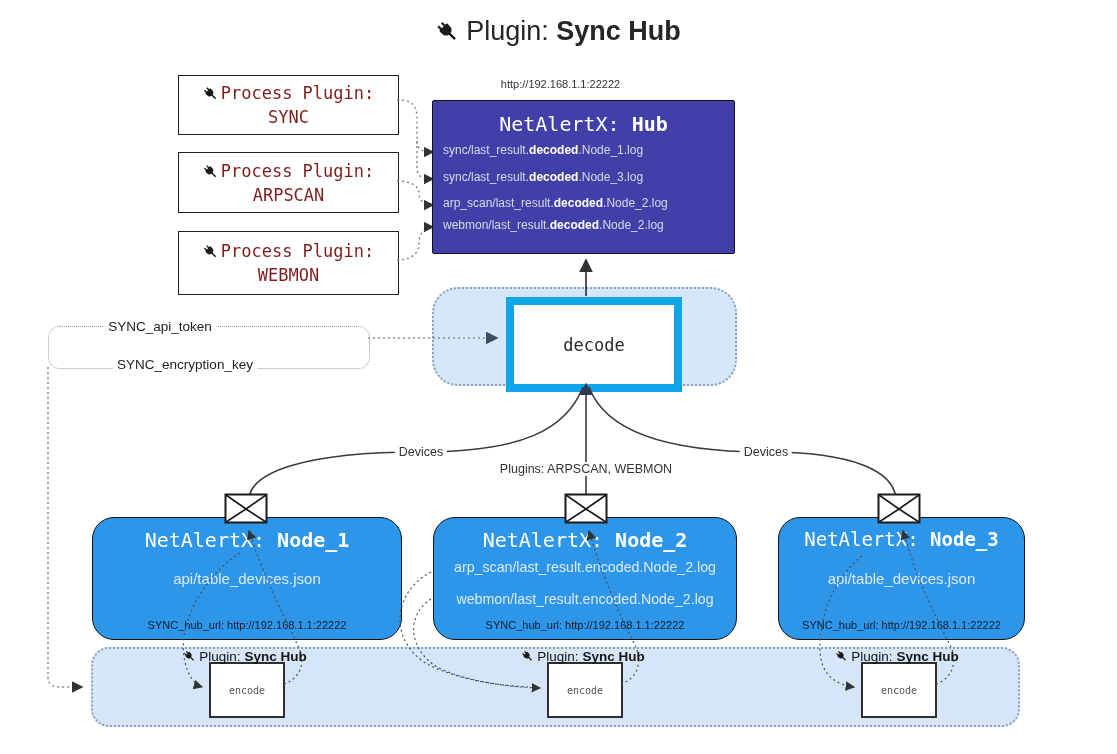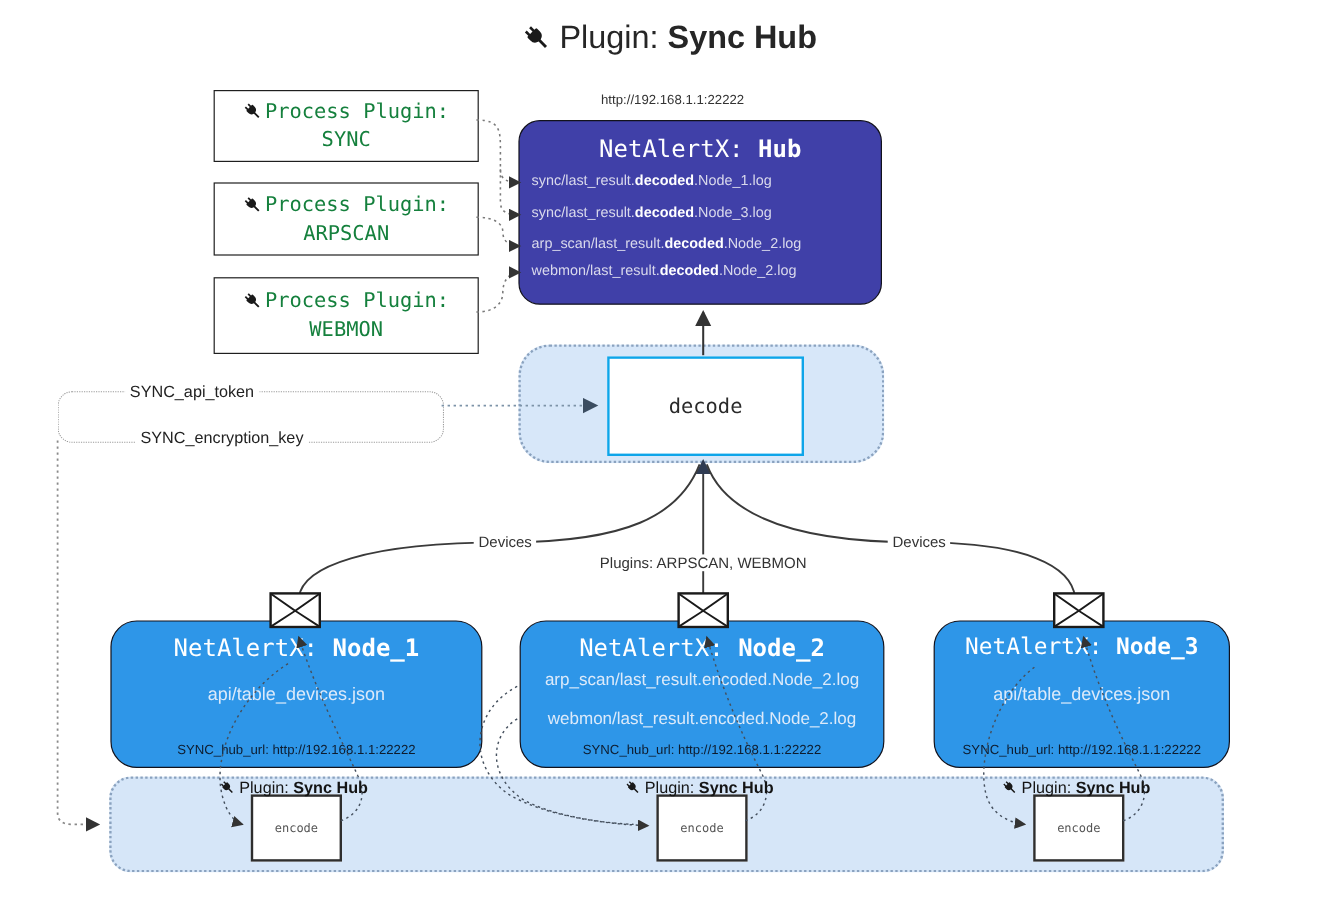--- a/index.html
+++ b/index.html
@@ -9,41 +9,41 @@
 
   
   .title{left:0;top:16px;width:1117px;text-align:center;font-size:27px;color:#262626;z-index:5;}
   .title b{font-weight:bold;}
   .plug{display:inline-block;transform:rotate(-45deg);vertical-align:-4px;margin-right:6px;}
   .plug svg{display:block;}
 
   
   .pbox{left:178px;width:219px;background:#fff;border:1.6px solid #1f1f1f;z-index:2;
         display:flex;flex-direction:column;align-items:center;justify-content:center;
-        font-family:"DejaVu Sans Mono",monospace;font-size:17px;color:#15803d;line-height:24px;}
+        font-family:"DejaVu Sans Mono",monospace;font-size:17px;color:#7f1d1d;line-height:24px;}
   .pbox .plug{margin-right:2px;vertical-align:-3px;}
   #pbox-sync{top:75px;height:58px;}
   #pbox-arpscan{top:152px;height:59px;}
   #pbox-webmon{top:231px;height:62px;}
 
   
   .hub-url{left:410px;top:78px;width:301px;text-align:center;font-size:11px;color:#333;z-index:5;}
   .hub{left:432px;top:100px;width:301px;height:152px;background:#4040a8;border:1.8px solid #12121c;
-       border-radius:18px;z-index:2;color:#fff;}
+       border-radius:2px;z-index:2;color:#fff;}
   .hub-title{position:absolute;top:11px;left:0;width:100%;text-align:center;
              font-family:"DejaVu Sans Mono",monospace;font-size:20px;}
   .hub-title b{font-weight:bold;}
   .hub-file{position:absolute;left:10px;font-size:12px;color:#d9d9ec;white-space:nowrap;}
   .hub-file b{font-weight:bold;color:#fff;}
   .hf0{top:42px;} .hf1{top:69px;} .hf2{top:95px;} .hf3{top:117px;}
 
   
   .decode-band{left:432px;top:287px;width:305px;height:99px;background:#d7e7f9;
                border:2px dotted #8aa2bf;border-radius:26px;z-index:1;box-sizing:border-box;}
-  .decode-box{left:506px;top:297px;width:160px;height:79px;background:#fff;border:2px solid #0ea5e9;
+  .decode-box{left:506px;top:297px;width:160px;height:79px;background:#fff;border:8px solid #0ea5e9;
               z-index:2;display:flex;align-items:center;justify-content:center;
               font-family:"DejaVu Sans Mono",monospace;font-size:17px;color:#2a2a2a;}
 
   
   .token-frame{left:48px;top:326px;width:320px;height:41px;border:1.5px dotted #9a9a9a;
                border-radius:12px;z-index:1;}
   .edge-label{background:#fff;padding:0 4px;font-size:13.5px;color:#222;z-index:6;white-space:nowrap;}
   .lbl-token{left:160px;top:319px;transform:translateX(-50%);}
   .lbl-key{left:155px;top:357px;transform:translateX(-50%);margin-left:30px;}
   .lbl-dev-left{left:421px;top:445px;transform:translateX(-50%);font-size:12.5px;color:#333;}

